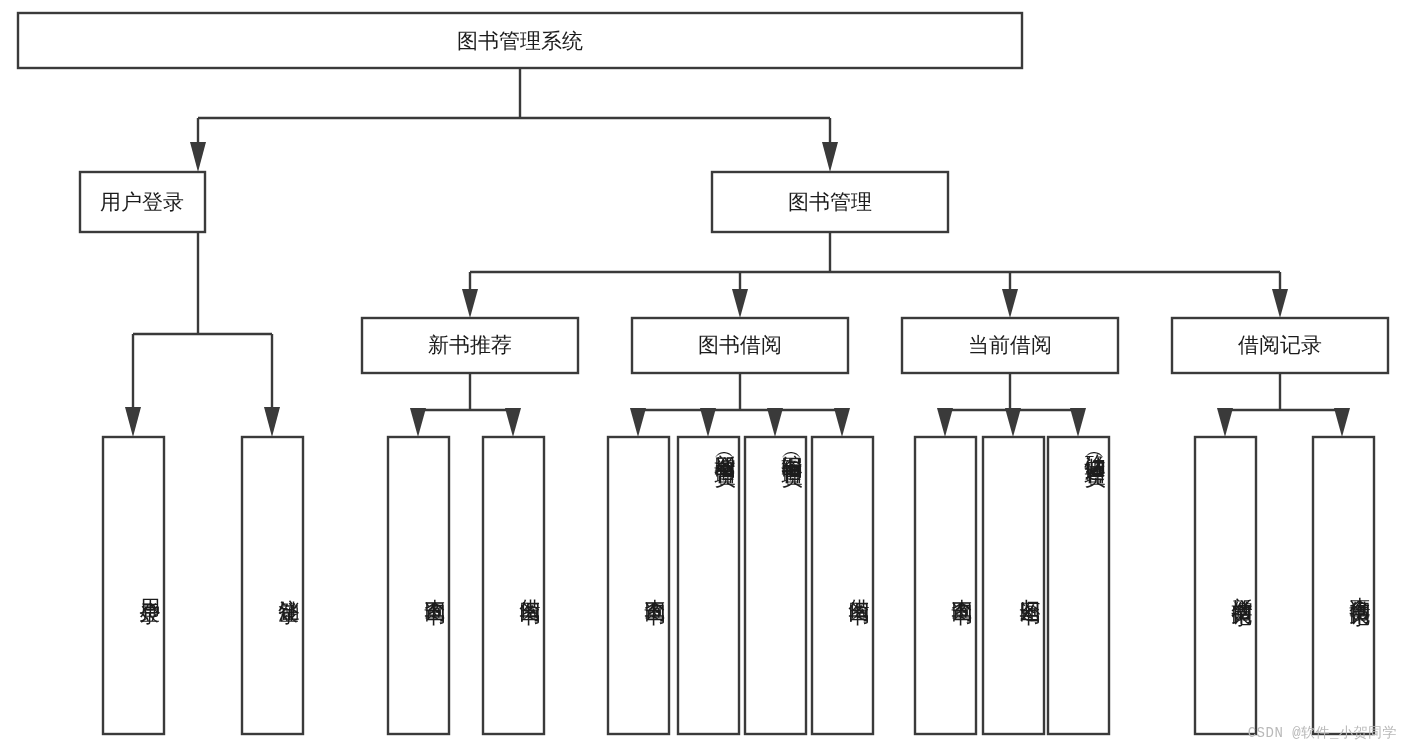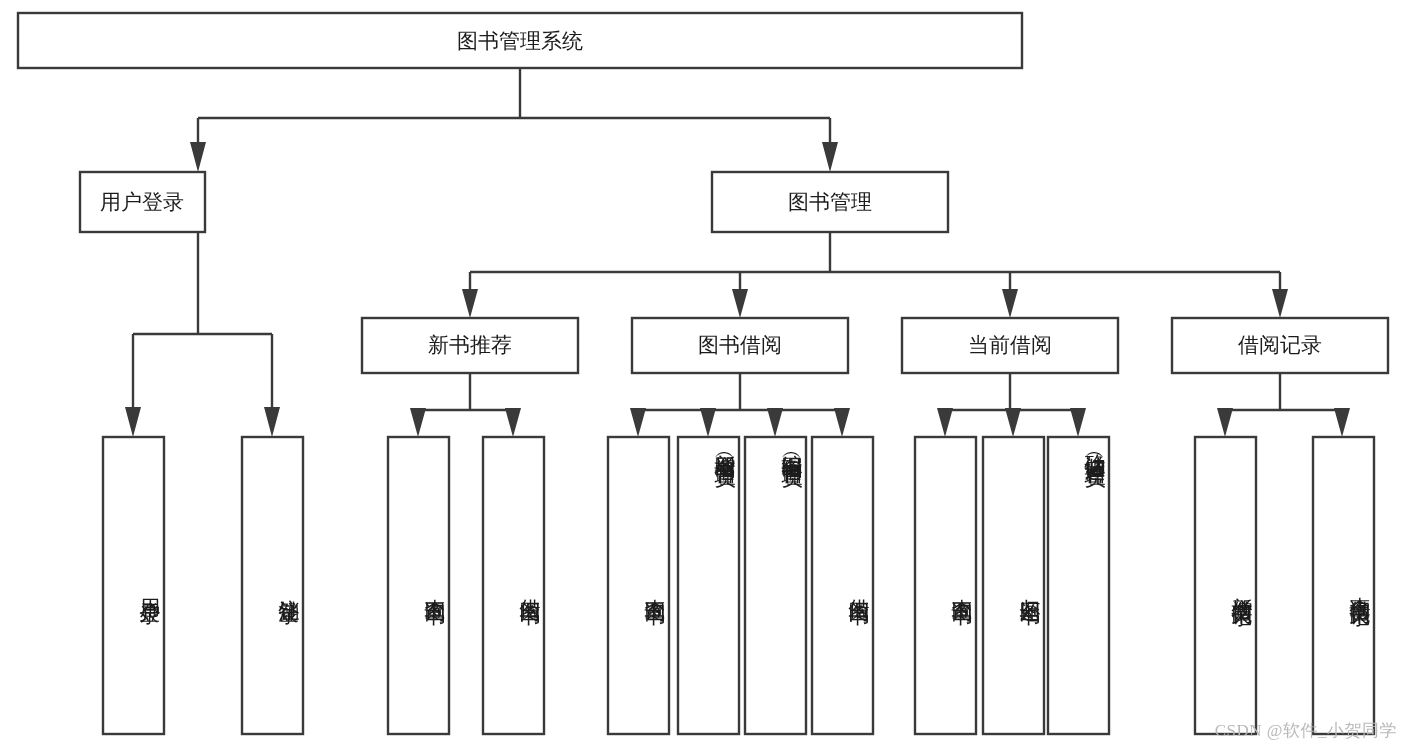--- a/index.html
+++ b/index.html
@@ -64,22 +64,22 @@
     position: absolute;
     display: flex;
     align-items: center;
     justify-content: center;
     pointer-events: none;
   }
   .watermark {
     position: absolute;
     right: 8px;
     bottom: 5px;
-    font-family: Liberation Serif, serif;
-    font-size: 17px;
+    font-family: Liberation Mono, monospace;
+    font-size: 14px;
     color: #b9b9b9;
     white-space: nowrap;
     letter-spacing: 0.5px;
   }
 </style>
 </head>
 <body>
 
 <div id="diagram-root">
 

